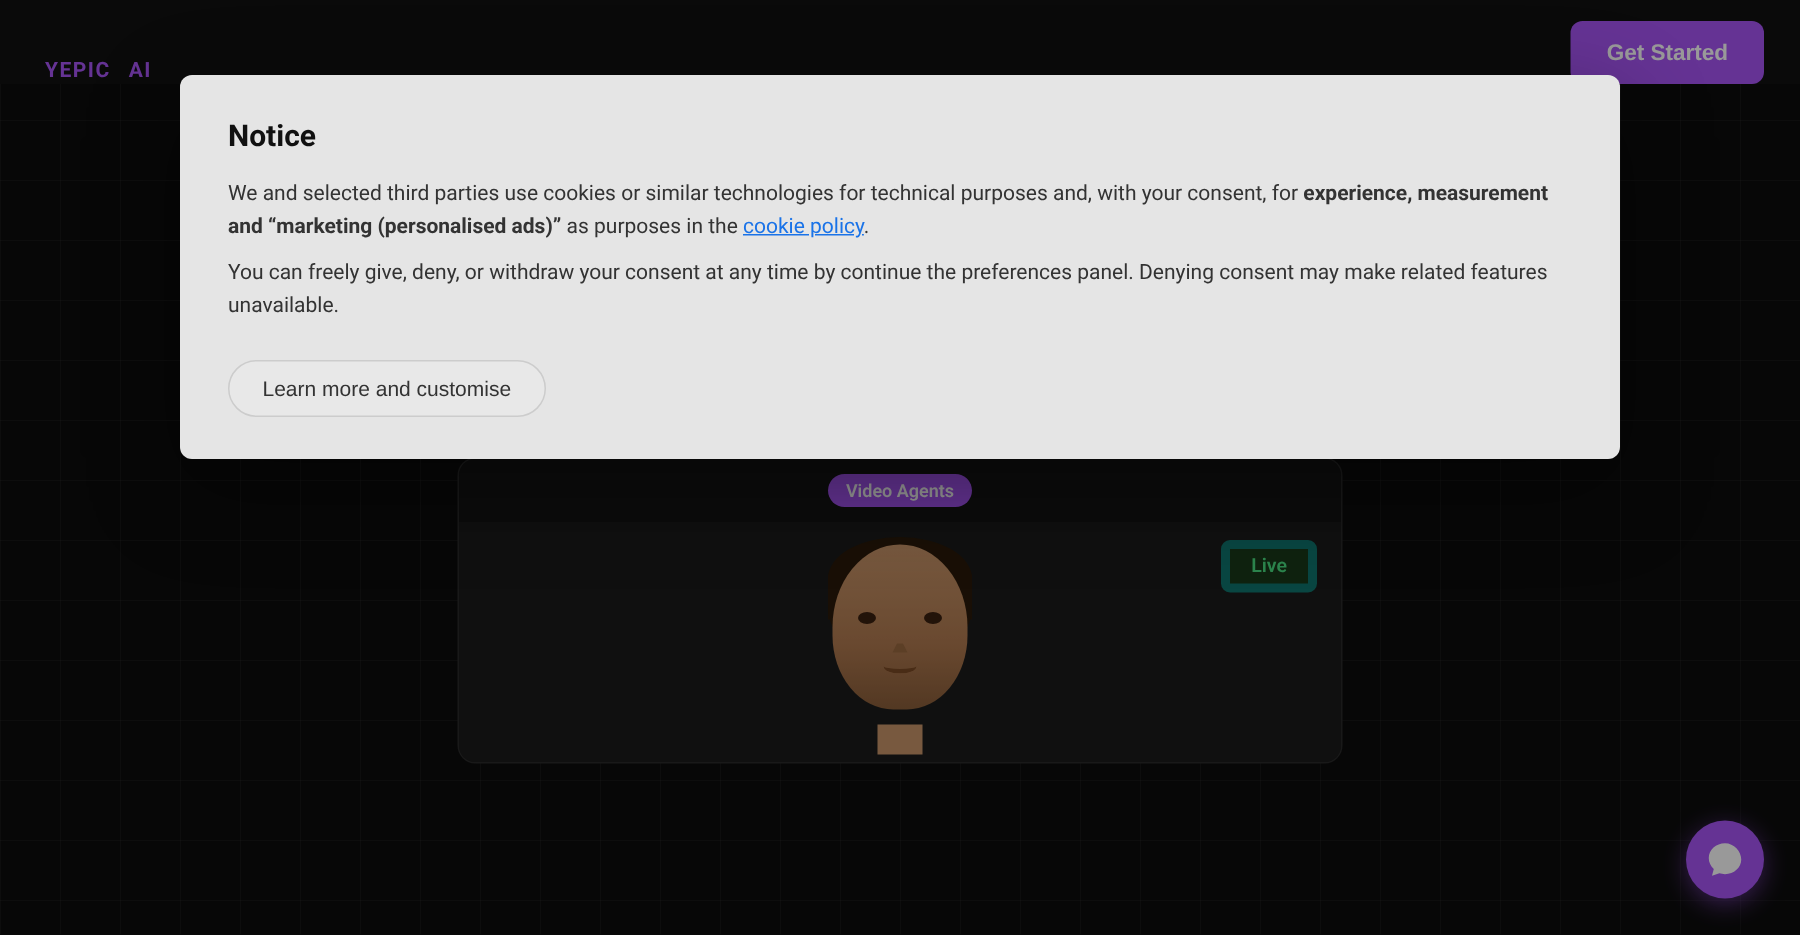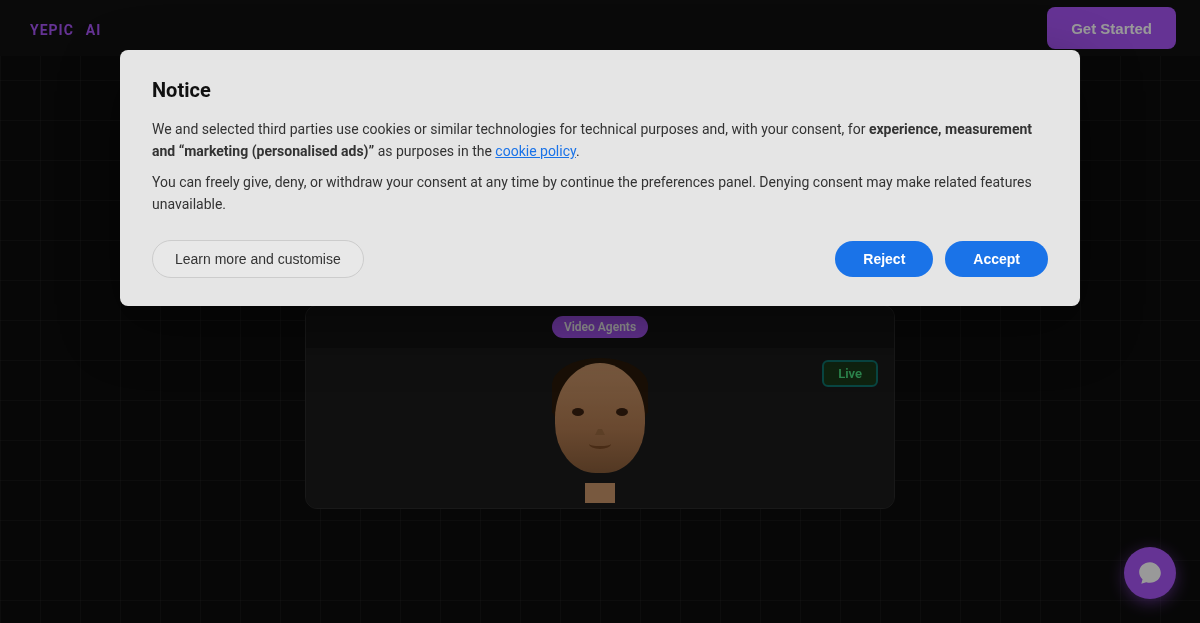--- a/index.html
+++ b/index.html
@@ -25,21 +25,21 @@
       background-size: 40px 40px;
     }
 
     
     .navbar {
       position: absolute;
       top: 0; left: 0; right: 0;
       height: 56px;
       background: #111111;
       display: flex;
-      align-items: center;
+      align-items: flex-end;
       justify-content: space-between;
       padding: 0 24px;
       z-index: 1;
     }
 
     .navbar-logo {
       color: #ffffff;
       font-size: 20px;
       font-weight: 700;
       letter-spacing: 1px;
@@ -130,21 +130,21 @@
     .live-badge {
       position: absolute;
       top: 12px;
       right: 16px;
       background: #1a3a1a;
       color: #4ade80;
       font-size: 13px;
       font-weight: 600;
       padding: 4px 14px;
       border-radius: 6px;
-      border: 2px solid #0f766e;
+      border: 6px solid #0f766e;
     }
 
     
     .avatar-face {
       width: 120px;
       height: 150px;
       position: relative;
     }
 
     .avatar-head {
@@ -398,24 +398,20 @@
 <div class="notice-modal">
   <h2 class="notice-title">Notice</h2>
 
   <p class="notice-body">
     <span>We and selected third parties use cookies or similar technologies for technical purposes and, with your consent, for </span><span class="notice-bold">experience, measurement and “marketing (personalised ads)”</span><span> as purposes in the </span><a href="#">cookie policy</a><span>.</span>
   </p>
   <p class="notice-body">You can freely give, deny, or withdraw your consent at any time by continue the preferences panel. Denying consent may make related features unavailable.</p>
 
   <div class="notice-actions">
     <button class="learn-more-btn">Learn more and customise</button>
-    <div class="action-right">
-      <button class="reject-btn">Reject</button>
-      <button class="accept-btn">Accept</button>
-    </div>
   </div>
 </div>
 
 <div class="chat-button">
   <svg class="chat-icon-svg" viewBox="0 0 24 24" xmlns="http://www.w3.org/2000/svg">
     <path d="M12 2C6.48 2 2 6.03 2 11c0 2.67 1.19 5.07 3.09 6.77L4 22l4.54-1.51C9.61 20.82 10.78 21 12 21c5.52 0 10-4.03 10-9S17.52 2 12 2z"></path>
   </svg>
 </div>
 
 </body></html>

